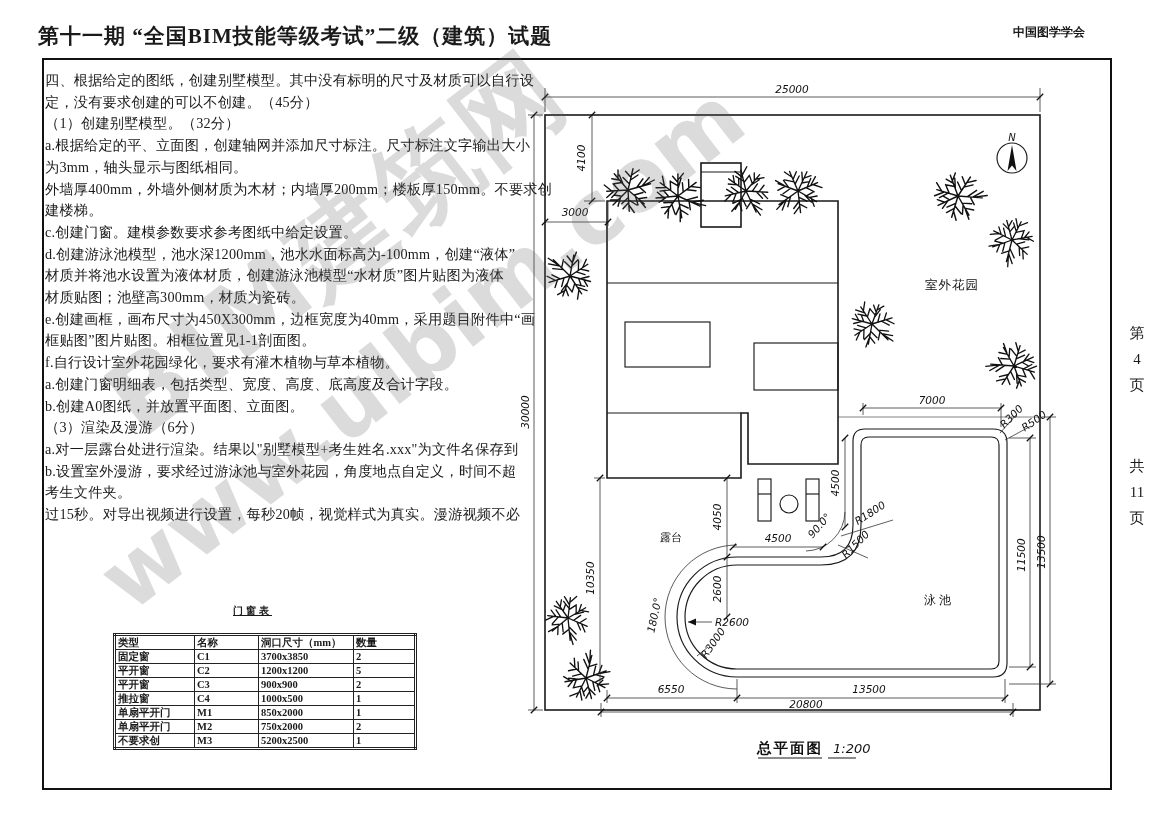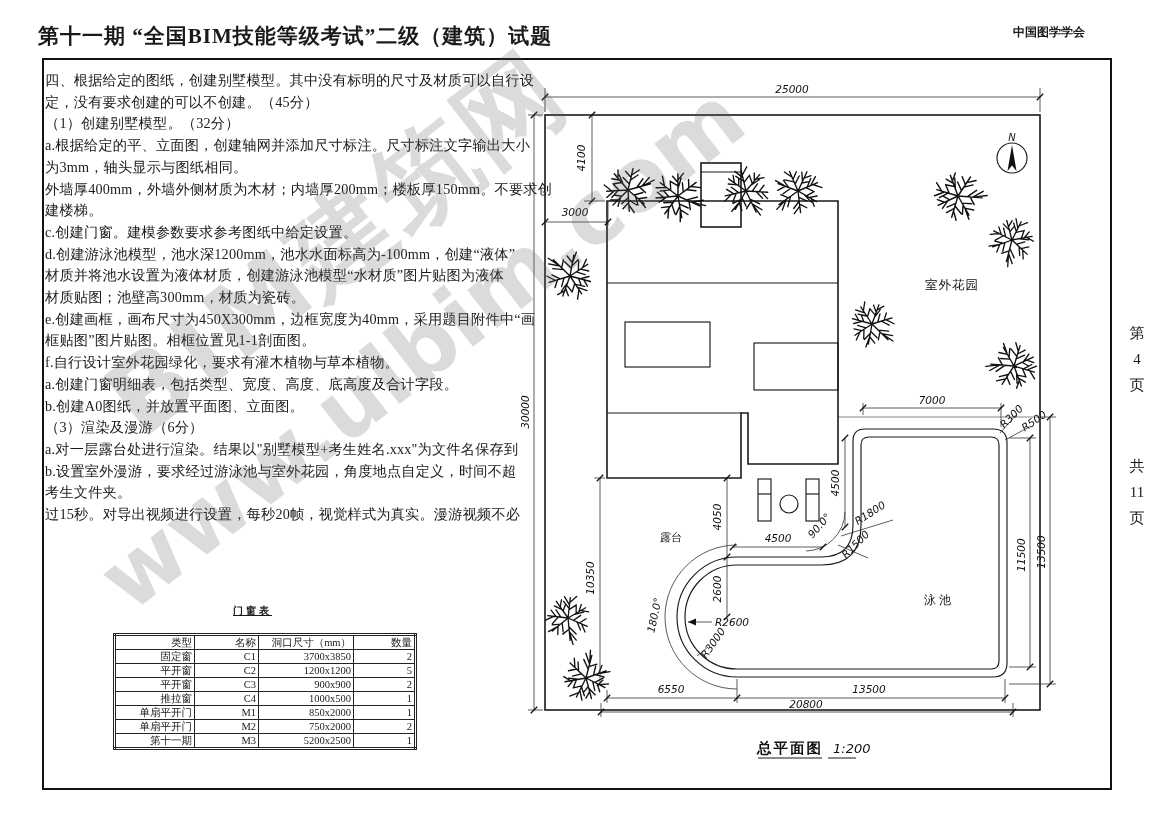--- a/index.html
+++ b/index.html
@@ -6,22 +6,22 @@
   body{width:1169px;height:826px;position:relative;overflow:hidden;
        font-family:"Liberation Serif","DejaVu Serif",serif;color:#1a1a1a;}
   .hdr-left{position:absolute;left:38px;top:22px;font-size:21px;font-weight:bold;letter-spacing:1px;white-space:nowrap;}
   .hdr-right{position:absolute;left:1013px;top:24px;font-size:12px;font-weight:bold;white-space:nowrap;}
   .content-box{position:absolute;left:42px;top:58px;width:1066px;height:728px;border:2px solid #111;}
   .question{position:absolute;left:45px;top:70px;width:490px;z-index:2;}
   .q-line{font-size:14.2px;line-height:21.7px;white-space:nowrap;letter-spacing:0.2px;}
   .tbl-title{position:absolute;left:233px;top:604px;font-size:10px;font-weight:bold;letter-spacing:3px;
              text-decoration:underline;z-index:2;}
   table.fw{position:absolute;left:113px;top:633px;border-collapse:collapse;border:3px double #222;z-index:2;}
-  table.fw th,table.fw td{border:1px solid #222;font-size:10.5px;font-weight:normal;
-        text-align:right;padding:0 2px;height:13px;line-height:13px;}
+  table.fw th,table.fw td{border:1px solid #222;font-size:10.5px;font-weight:bold;
+        text-align:left;padding:0 2px;height:13px;line-height:13px;}
   .c0{width:74px}.c1{width:59px}.c2{width:90px}.c3{width:56px}
   .watermark{position:absolute;left:60px;top:130px;width:780px;height:520px;z-index:5;
              transform:rotate(-38deg);pointer-events:none;text-align:center;color:rgba(90,90,90,0.22);
              font-family:"DejaVu Sans",sans-serif;font-weight:bold;}
   .wm1{font-size:102px;line-height:150px;letter-spacing:4px;}
   .wm2{font-size:88px;line-height:120px;}
   .page-col{position:absolute;left:1120px;width:34px;text-align:center;font-size:15px;line-height:26px;z-index:2;}
   .pc1{top:320px}.pc2{top:453px}
   svg.plan{position:absolute;left:520px;top:70px;z-index:1;}
   .s-thick{stroke:#1a1a1a;stroke-width:1.6;fill:none;}
@@ -111,21 +111,21 @@
       <td>850x2000</td>
       <td>1</td>
     </tr>
     <tr>
       <td>单扇平开门</td>
       <td>M2</td>
       <td>750x2000</td>
       <td>2</td>
     </tr>
     <tr>
-      <td>第十一期</td>
+      <td>不要求创</td>
       <td>M3</td>
       <td>5200x2500</td>
       <td>1</td>
     </tr>
   </tbody>
 </table>
 
 <div class="page-col pc1">
   <div>第</div>
   <div>4</div>

